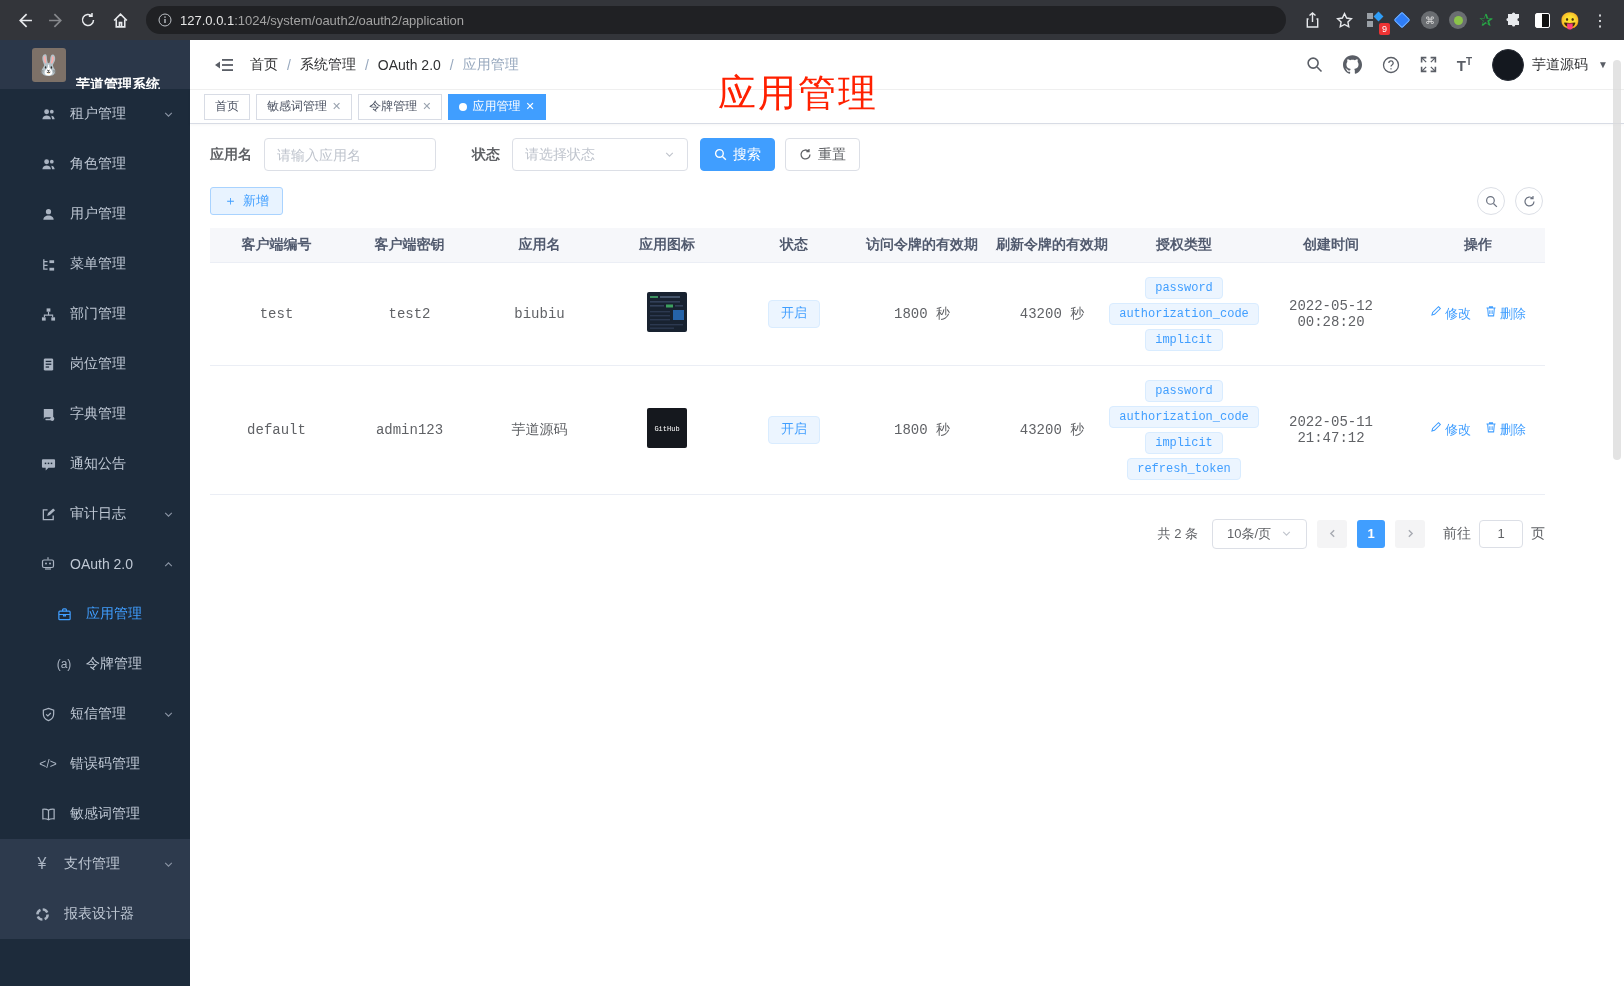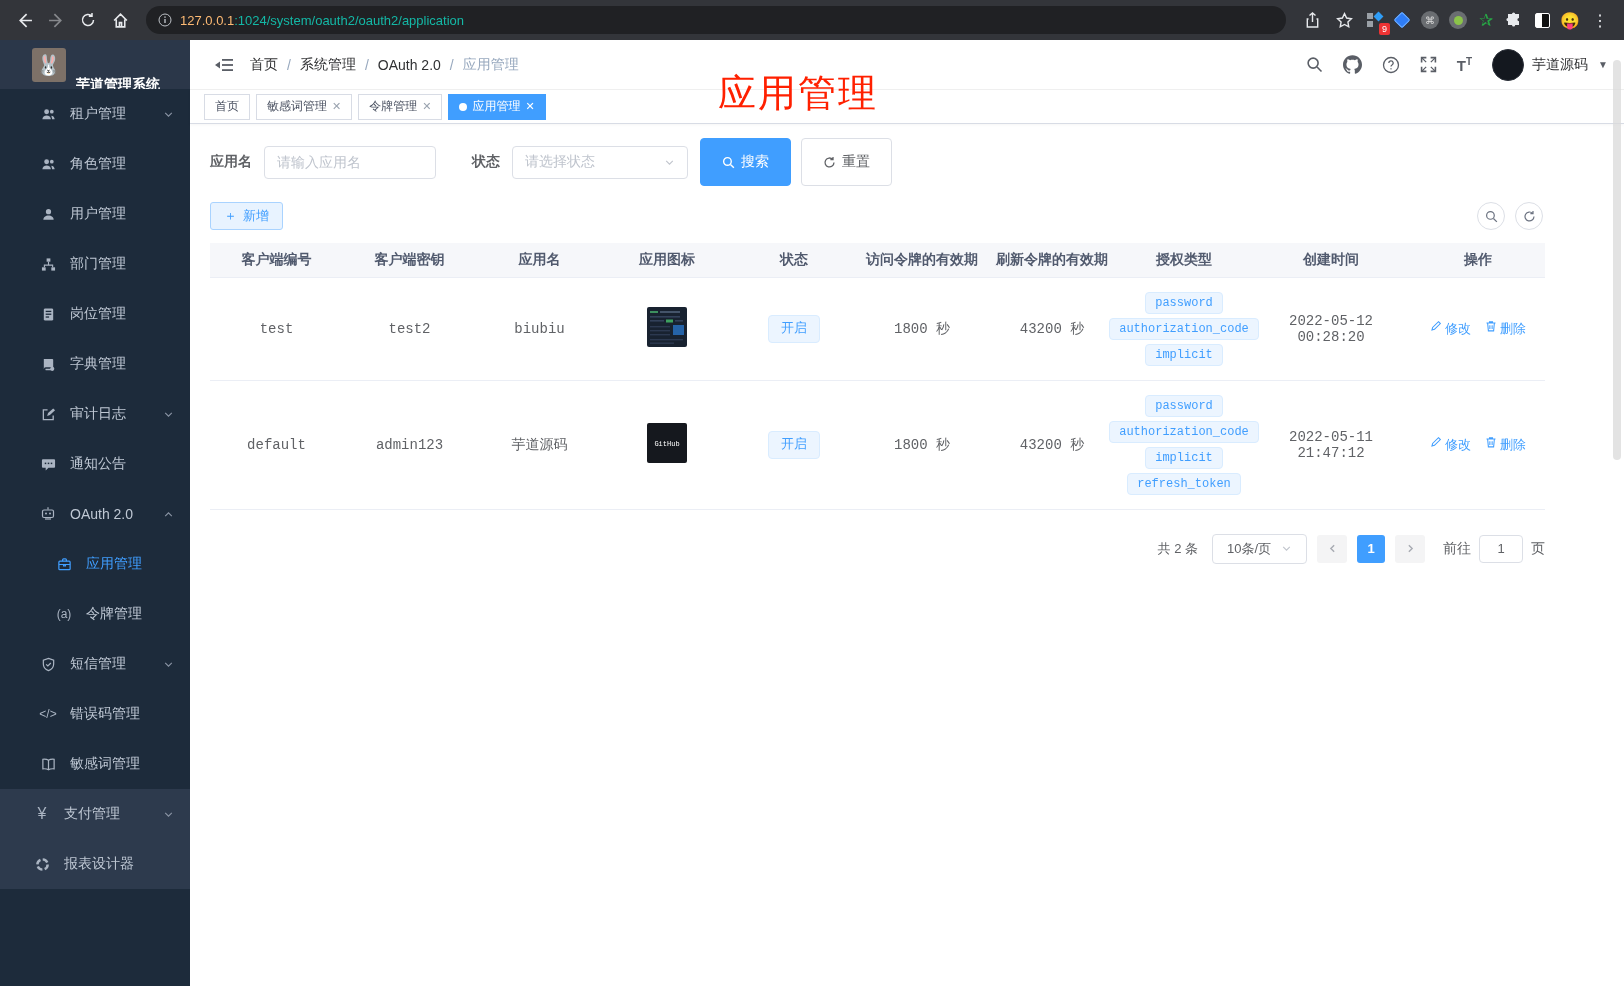--- a/index.html
+++ b/index.html
@@ -4,22 +4,22 @@
 <style>
   * { margin:0; padding:0; box-sizing:border-box; }
   html,body { width:1624px; height:986px; font-family:"Liberation Sans", sans-serif; background:#fff; overflow:hidden; }
 
   
   .chrome { height:40px; background:#33353a; display:flex; align-items:center; padding:0 10px; gap:4px; }
   .chrome .navbtn { width:28px; height:28px; display:flex; align-items:center; justify-content:center; color:#e8eaed; border-radius:50%; flex:0 0 auto; }
   .chrome .navbtn.dim { color:#86888c; }
   .urlpill { flex:1; height:28px; margin:0 8px; background:#202124; border-radius:14px; display:flex; align-items:center; padding:0 12px; gap:8px; min-width:0; }
   .urlpill .url { font-size:13px; white-space:nowrap; overflow:hidden; }
-  .url .host { color:#fdba74; }
-  .url .rest { color:#14b8a6; }
+  .url .host { color:#e5e5e5; }
+  .url .rest { color:#a3a3a3; }
   .chrome .ext { width:24px; height:24px; display:flex; align-items:center; justify-content:center; position:relative; flex:0 0 auto; }
   .badge9 { position:absolute; right:-4px; bottom:-3px; background:#e33; color:#fff; font-size:9px; line-height:12px; padding:0 3px; border-radius:2px; }
   .gem { width:12px; height:12px; background:#2f7df6; transform:rotate(45deg); border-radius:2px; box-shadow:0 0 0 1px #74b3ff inset; }
   .gridext { position:relative; width:14px; height:14px; }
   .gridext i { position:absolute; width:6px; height:6px; background:#9aa0a6; }
   .gridext i:nth-child(1){left:0;top:0}.gridext i:nth-child(2){left:0;top:8px}
   .gridext .diam { position:absolute; right:-1px; top:0; width:7px; height:7px; background:#2f9df6; transform:rotate(45deg); }
   .circext { width:18px; height:18px; border-radius:50%; background:#6a6d71; display:flex; align-items:center; justify-content:center; color:#ddd; font-size:10px; }
   .circext .dot { width:9px; height:9px; border-radius:50%; background:#8bc34a; }
   .starext { color:#27a845; font-size:17px; line-height:1; }
@@ -73,21 +73,21 @@
   .overlay-title { position:absolute; left:528px; top:28px; font-size:38px; color:#ff2000; font-weight:500; letter-spacing:2px; z-index:5; }
 
   
   .content { padding:14px 0 0 20px; width:1365px; }
   .filter-row { display:flex; align-items:center; margin-bottom:16px; }
   .f-label { font-size:14px; font-weight:bold; color:#606266; margin-right:12px; }
   .f-input { width:172px; height:33px; border:1px solid #dcdfe6; border-radius:4px; padding:0 12px; font-size:14px; color:#606266; font-family:"Liberation Sans",sans-serif; }
   .f-input::placeholder { color:#bfc4cd; }
   .f-select { width:176px; height:33px; border:1px solid #dcdfe6; border-radius:4px; padding:0 12px; font-size:14px; color:#bfc4cd; display:flex; align-items:center; justify-content:space-between; cursor:pointer; }
   .gap28 { width:36px; }
-  .btn { height:48px; border-radius:4px; font-size:14px; display:inline-flex; align-items:center; gap:6px; padding:0 21px; cursor:pointer; border:1px solid #dcdfe6; background:#fff; color:#606266; }
+  .btn { height:33px; border-radius:4px; font-size:14px; display:inline-flex; align-items:center; gap:6px; padding:0 13px; cursor:pointer; border:1px solid #dcdfe6; background:#fff; color:#606266; }
   .btn.primary { background:#409eff; border-color:#409eff; color:#fff; margin-left:12px; margin-right:10px; }
   .action-row { display:flex; align-items:center; margin-bottom:13px; }
   .btn.add { height:28px; background:#e8f3ff; border:1px solid #a9d3ff; color:#409eff; font-size:13px; padding:0 13px; border-radius:3px; }
   .tool-circles { margin-left:auto; display:flex; gap:10px; margin-right:12px; }
   .circle-btn { width:28px; height:28px; border-radius:50%; border:1px solid #dcdfe6; display:flex; align-items:center; justify-content:center; color:#6b7280; background:#fff; cursor:pointer; }
 
   
   table.grid { border-collapse:collapse; width:1335px; table-layout:fixed; font-size:14px;font-family:Liberation Mono, monospace; }
   .grid th { background:#f6f7fa; color:#515a6e; font-weight:bold; height:34px; text-align:center; font-size:14px; }
   .grid td { text-align:center; color:#606266; border-bottom:1px solid #ebeef5; padding:12px 4px; vertical-align:middle; }
@@ -230,20 +230,30 @@
         <span class="mi-icon">
             <svg width="15" height="15" viewBox="0 0 16 16" fill="#aab4c2">
               <circle cx="8" cy="5" r="2.8"></circle>
               <path d="M2.5 13.5c0-2.8 2.4-4.5 5.5-4.5s5.5 1.7 5.5 4.5z"></path>
             </svg>
           </span>
         <span class="mi-label">用户管理</span>
       </div>
       <div class="menu-item">
         <span class="mi-icon">
+            <svg width="15" height="15" viewBox="0 0 16 16" stroke="#aab4c2" fill="none" stroke-width="1.4">
+              <path d="M3 2.5v11M3 5h4M3 9h4M3 13h4"></path>
+              <rect x="9" y="3.5" width="5" height="3" fill="#aab4c2" stroke="none"></rect>
+              <rect x="9" y="11.5" width="5" height="3" fill="#aab4c2" stroke="none"></rect>
+            </svg>
+          </span>
+        <span class="mi-label">菜单管理</span>
+      </div>
+      <div class="menu-item">
+        <span class="mi-icon">
             <svg width="15" height="15" viewBox="0 0 16 16" fill="#aab4c2">
               <rect x="6" y="1.5" width="4" height="3.5"></rect>
               <rect x="1" y="11" width="4" height="3.5"></rect>
               <rect x="11" y="11" width="4" height="3.5"></rect>
               <path d="M7.4 5h1.2v3H13v3h-1.2V9.2H4.2V11H3V8h4.4z"></path>
             </svg>
           </span>
         <span class="mi-label">部门管理</span>
       </div>
       <div class="menu-item">
@@ -262,42 +272,42 @@
             <svg width="15" height="15" viewBox="0 0 16 16" fill="#aab4c2">
               <path d="M3 2h9a1 1 0 0 1 1 1v8H5a2 2 0 0 0-2 2z"></path>
               <path d="M5 12.6h8V14H5a1 1 0 0 1 0-1.4z"></path>
               <circle cx="12" cy="12.6" r="2.2"></circle>
             </svg>
           </span>
         <span class="mi-label">字典管理</span>
       </div>
       <div class="menu-item">
         <span class="mi-icon">
-            <svg width="15" height="15" viewBox="0 0 16 16" stroke="#aab4c2" fill="none" stroke-width="1.4">
-              <path d="M13 9v4.5H2.5V3H7"></path>
-              <path d="M6.5 9.5l1-3 5.5-5 2 2-5.5 5z" fill="#aab4c2" stroke="none"></path>
-            </svg>
-          </span>
-        <span class="mi-label">审计日志</span>
-        <span class="mi-arrow">
-            <svg width="11" height="11" viewBox="0 0 10 10">
-              <path d="M2 3.5l3 3 3-3" stroke="#8b95a5" fill="none"></path>
-            </svg>
-          </span>
-      </div>
-      <div class="menu-item">
-        <span class="mi-icon">
             <svg width="15" height="15" viewBox="0 0 16 16" fill="#aab4c2">
               <path d="M2 2.5h12a1 1 0 0 1 1 1v7a1 1 0 0 1-1 1H8l-3 3v-3H2a1 1 0 0 1-1-1v-7a1 1 0 0 1 1-1z"></path>
               <rect x="4" y="6" width="1.6" height="1.6" fill="#1d2b3b"></rect>
               <rect x="7.2" y="6" width="1.6" height="1.6" fill="#1d2b3b"></rect>
               <rect x="10.4" y="6" width="1.6" height="1.6" fill="#1d2b3b"></rect>
             </svg>
           </span>
         <span class="mi-label">通知公告</span>
+      </div>
+      <div class="menu-item">
+        <span class="mi-icon">
+            <svg width="15" height="15" viewBox="0 0 16 16" stroke="#aab4c2" fill="none" stroke-width="1.4">
+              <path d="M13 9v4.5H2.5V3H7"></path>
+              <path d="M6.5 9.5l1-3 5.5-5 2 2-5.5 5z" fill="#aab4c2" stroke="none"></path>
+            </svg>
+          </span>
+        <span class="mi-label">审计日志</span>
+        <span class="mi-arrow">
+            <svg width="11" height="11" viewBox="0 0 10 10">
+              <path d="M2 3.5l3 3 3-3" stroke="#8b95a5" fill="none"></path>
+            </svg>
+          </span>
       </div>
       <div class="menu-item">
         <span class="mi-icon">
             <svg width="16" height="16" viewBox="0 0 16 16" fill="#aab4c2">
               <path d="M8 1.2v2M4 4h8a1.5 1.5 0 0 1 1.5 1.5V10A1.5 1.5 0 0 1 12 11.5H4A1.5 1.5 0 0 1 2.5 10V5.5A1.5 1.5 0 0 1 4 4z" stroke="#aab4c2" stroke-width="1.2" fill="none"></path>
               <circle cx="6" cy="7.5" r="1"></circle>
               <circle cx="10" cy="7.5" r="1"></circle>
               <path d="M5 13h6" stroke="#aab4c2" stroke-width="1.2"></path>
             </svg>
           </span>

